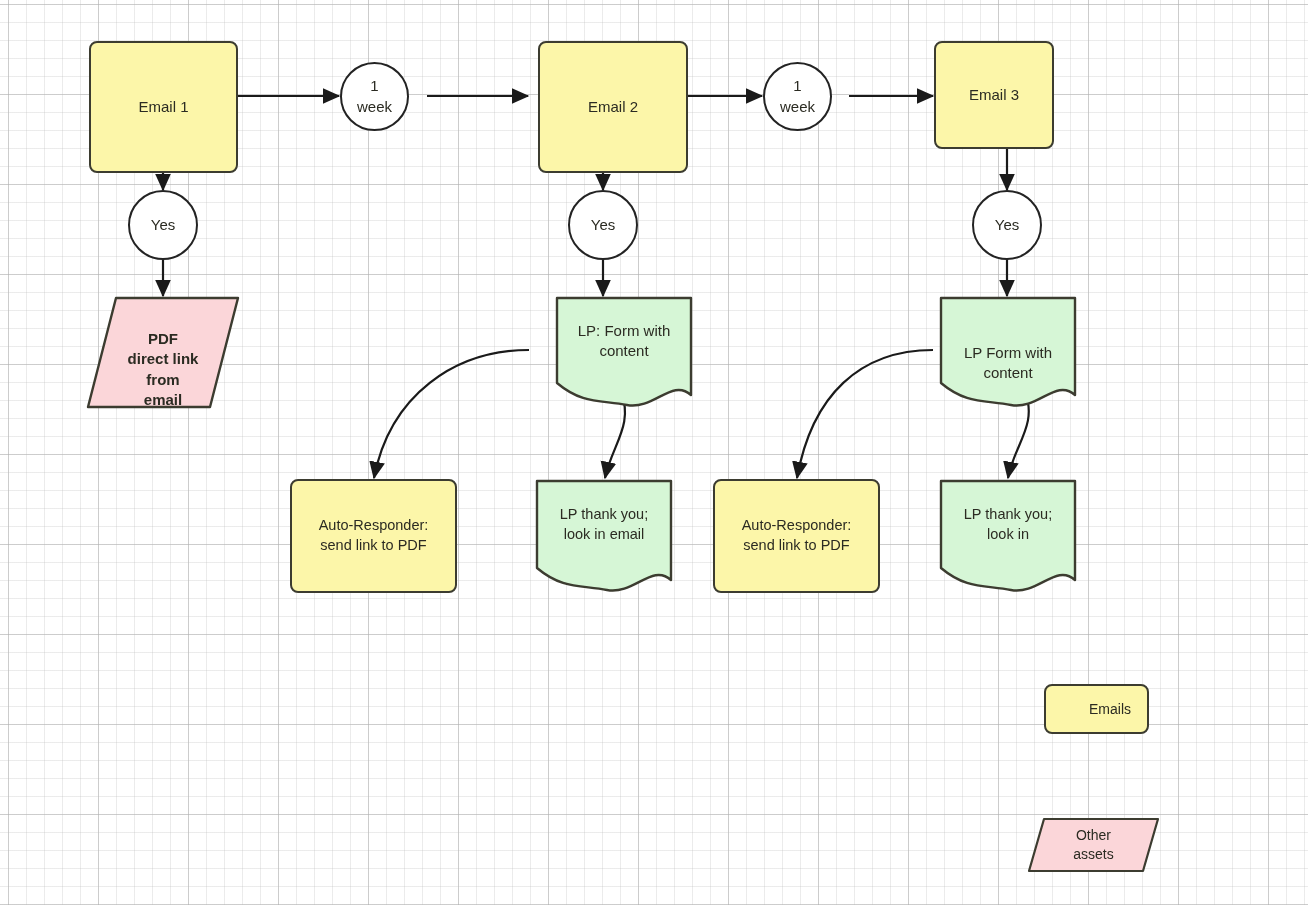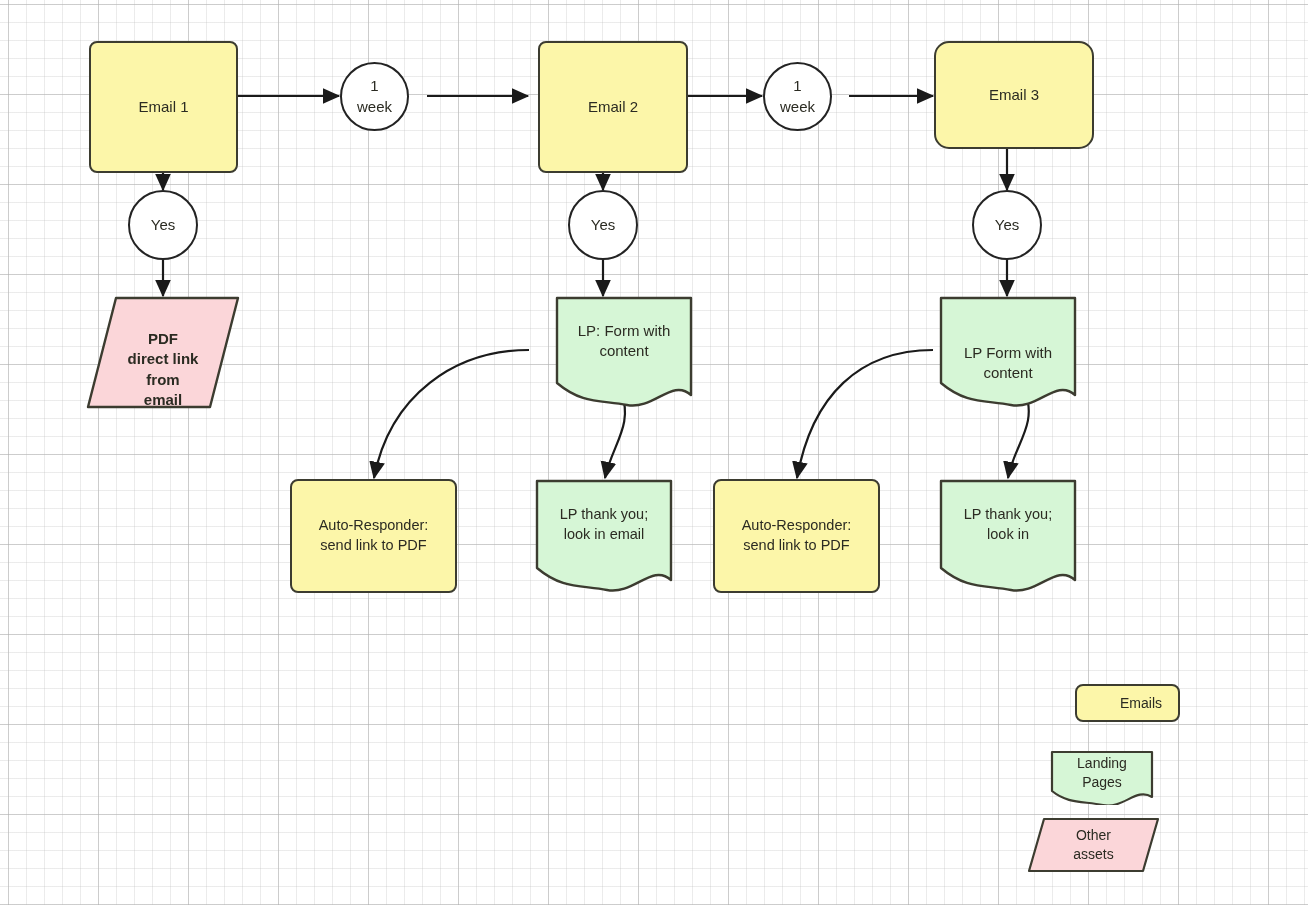--- a/index.html
+++ b/index.html
@@ -130,21 +130,21 @@
 
   <div class="node shape-rect" style="left:538px; top:41px; width:150px; height:132px;">
     <span class="lbl">Email 2</span>
   </div>
 
   <div class="node shape-circle" style="left:763px; top:62px; width:69px; height:69px;">
     <span class="lbl">1
 week</span>
   </div>
 
-  <div class="node shape-rect" style="left:934px; top:41px; width:160px; height:108px;border-radius:15px;">
+  <div class="node shape-rect" style="left:934px; top:41px; width:120px; height:108px;">
     <span class="lbl">Email 3</span>
   </div>
 
   <div class="node shape-circle" style="left:128px; top:190px; width:70px; height:70px;">
     <span class="lbl">Yes</span>
   </div>
 
   <div class="node shape-circle" style="left:568px; top:190px; width:70px; height:70px;">
     <span class="lbl">Yes</span>
   </div>
@@ -198,31 +198,24 @@
   </div>
 
   <div class="node shape-doc" style="left:932px; top:479px; width:152px; height:114px; font-size:14.5px;">
     <svg class="doc-bg" viewBox="0 0 152 114" preserveAspectRatio="none">
       <path d="M9,2 L143,2 L143,101 C124,84 106,116 79,111 C52,106 34,110 9,89 Z" fill="#d6f6d6" stroke="#3c3c30" stroke-width="2.4" stroke-linejoin="round"></path>
     </svg>
     <span class="lbl" style="transform:translateY(-11px);">LP thank you;
 look in</span>
   </div>
 
-  <div class="node shape-rect legend-item" style="left:1075px; top:684px; width:105px; height:38px;padding-left:27px;">
+  <div class="node shape-rect legend-item" style="left:1044px; top:684px; width:105px; height:50px;padding-left:27px;">
     <span class="lbl">Emails</span>
   </div>
 
-  <div class="node shape-doc legend-item" style="left:1046px; top:750px; width:112px; height:55px;">
-    <svg class="doc-bg" viewBox="0 0 112 55" preserveAspectRatio="none">
-      <path d="M6,2 L106,2 L106,47 C90,37 78,59 57,55 C37,51 22,54 6,41 Z" fill="#d6f6d6" stroke="#3c3c30" stroke-width="2.2" stroke-linejoin="round"></path>
-    </svg>
-    <span class="lbl" style="transform:translateY(-5px);">Landing
-Pages</span>
-  </div>
 
   <div class="node shape-para legend-item" style="left:1027px; top:817px; width:133px; height:56px;justify-content:center;">
     <svg class="para-bg" viewBox="0 0 133 56" preserveAspectRatio="none">
       <path d="M17,2 L131,2 L116,54 L2,54 Z" fill="#fbd6d9" stroke="#3c3c30" stroke-width="2.2" stroke-linejoin="round"></path>
     </svg>
     <span class="lbl">Other
 assets</span>
   </div>
 
 </div>

